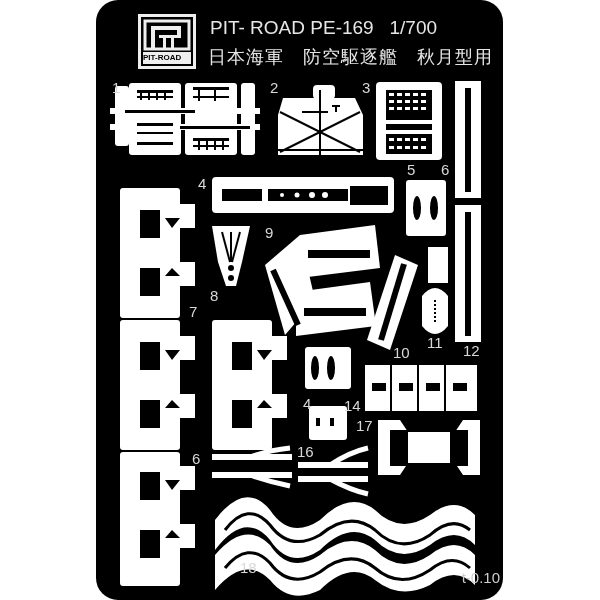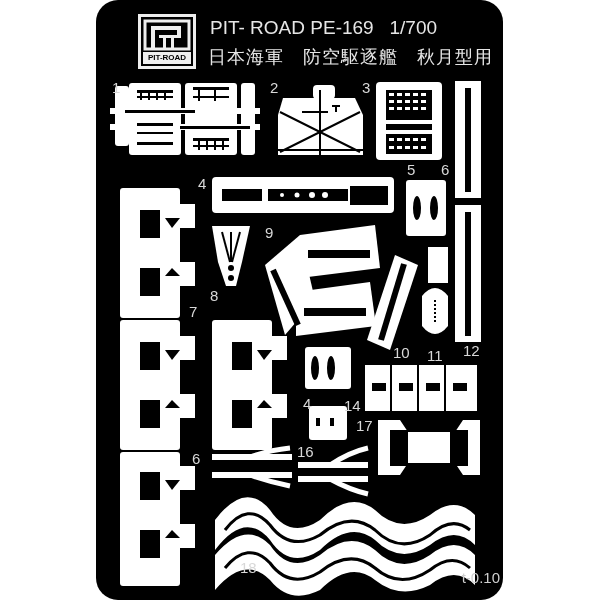--- a/index.html
+++ b/index.html
@@ -2,21 +2,21 @@
 <html><head>
 <meta charset="utf-8">
 <style>
   html, body { margin:0; padding:0; background:#ffffff; }
   body { width:600px; height:600px; position:relative; overflow:hidden; font-family:"Liberation Sans", sans-serif; }
   .fret { position:absolute; left:96px; top:0; width:407px; height:600px; background:#000; border-radius:22px; }
   .lbl { position:absolute; color:#d8d8d8; font-family:"Liberation Sans", sans-serif; font-size:15px; line-height:1; }
   .hdr1 { position:absolute; left:210px; top:17px; color:#e6e6e6; font-size:19px; letter-spacing:0px; white-space:pre; font-family:"Liberation Sans", sans-serif; }
   .hdr2 { position:absolute; left:208px; top:45px; color:#e6e6e6; font-size:18px; letter-spacing:1px; white-space:pre; font-family:"DejaVu Sans", sans-serif; }
   .logo { position:absolute; left:138px; top:14px; width:58px; height:55px; border:3px solid #eee; box-sizing:border-box; background:#000; }
-  .logo-txt { position:absolute; left:2px; right:2px; bottom:2px; height:12px; background:#eee; color:#000; font-size:8px; font-weight:bold; text-align:center; line-height:12px; font-family:"Liberation Sans", sans-serif; }
+  .logo-txt { position:absolute; left:2px; right:2px; bottom:2px; height:12px; background:#eee; color:#000; font-size:8px; font-weight:bold; line-height:12px; font-family:"Liberation Sans", sans-serif; }
   svg.parts { position:absolute; left:0; top:0; }
   .thick { position:absolute; right:100px; bottom:14px; color:#cfcfcf; font-size:15px; font-family:"Liberation Sans", sans-serif; }
 </style>
 </head>
 <body>
 
 <div class="fret"></div>
 
 <div class="logo">
   <svg width="52" height="36" viewBox="0 0 52 36">
@@ -253,21 +253,21 @@
 <div class="lbl" style="left:112px;top:80px;">1</div>
 <div class="lbl" style="left:270px;top:80px;">2</div>
 <div class="lbl" style="left:362px;top:80px;">3</div>
 <div class="lbl" style="left:198px;top:176px;">4</div>
 <div class="lbl" style="left:407px;top:162px;">5</div>
 <div class="lbl" style="left:441px;top:162px;">6</div>
 <div class="lbl" style="left:189px;top:304px;">7</div>
 <div class="lbl" style="left:210px;top:288px;">8</div>
 <div class="lbl" style="left:265px;top:225px;">9</div>
 <div class="lbl" style="left:393px;top:345px;">10</div>
-<div class="lbl" style="left:427px;top:348px;">11</div>
+<div class="lbl" style="left:427px;top:335px;">11</div>
 <div class="lbl" style="left:463px;top:343px;">12</div>
 <div class="lbl" style="left:303px;top:396px;">4</div>
 <div class="lbl" style="left:344px;top:398px;">14</div>
 <div class="lbl" style="left:192px;top:451px;">6</div>
 <div class="lbl" style="left:297px;top:444px;">16</div>
 <div class="lbl" style="left:356px;top:418px;">17</div>
 <div class="lbl" style="left:240px;top:560px;text-align:center;">18</div>
 
 <div class="thick">t-0.10</div>
 

